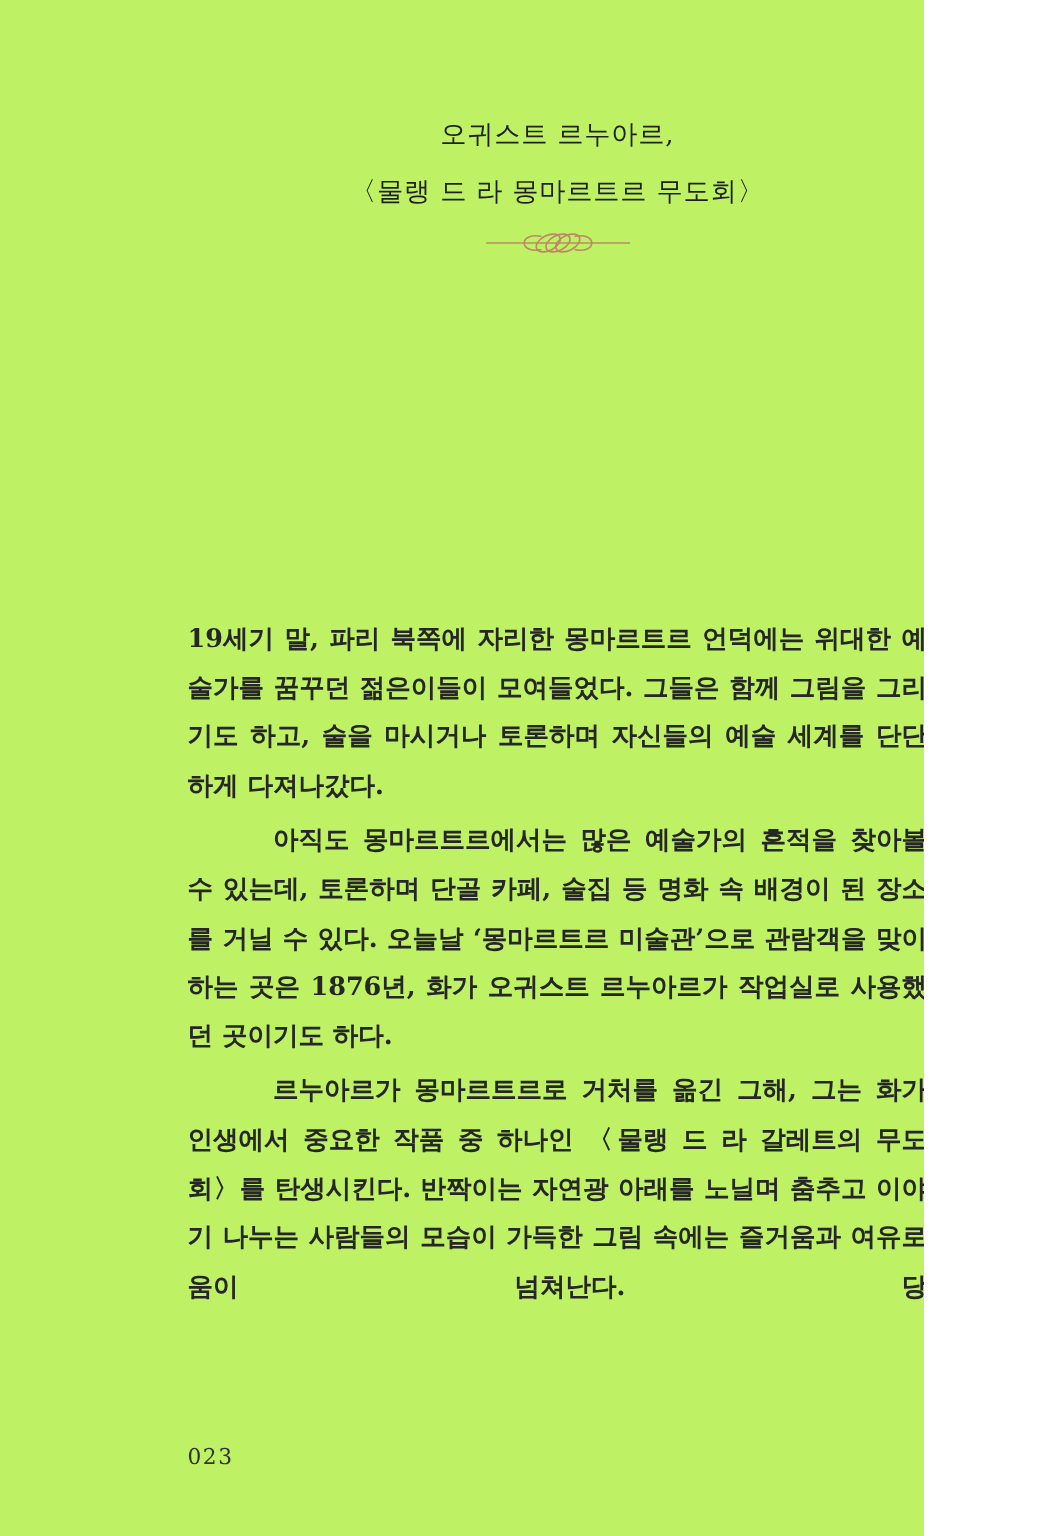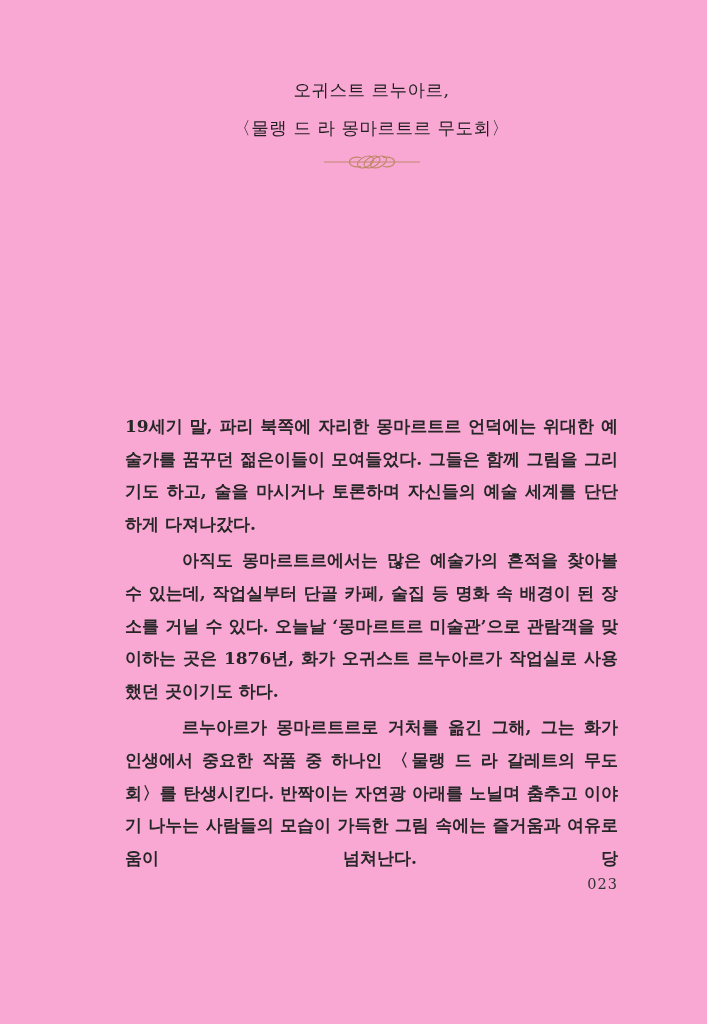--- a/index.html
+++ b/index.html
@@ -2,23 +2,23 @@
 <html><head>
 <meta charset="utf-8">
 <style>
   html, body {
     margin: 0;
     padding: 0;
     background: #ffffff;
   }
   .page {
     position: relative;
-    width: 707px;
+    width: 616px;
     height: 1024px;
-    background: #f9a8d4;
+    background: #bef264;
     overflow: hidden;
     font-family: "DejaVu Serif", "Liberation Serif", serif;
     color: #262626;
   }
   .title-block {
     position: absolute;
     top: 71px;
     left: 125px;
     width: 493px;
     text-align: center;
@@ -54,24 +54,24 @@
     color: #262626;
   }
   .body-block p.indent {
     text-indent: 57px;
   }
   .body-block p.continues {
     text-align-last: justify;
   }
   .page-number {
     position: absolute;
-    top: 876px;
+    top: 964px;
     left: 125px;
     width: 493px;
-    text-align: right;
+    text-align: left;
     font-size: 14.5px;
     letter-spacing: 1px;
     color: #333333;
   }
 </style>
 </head>
 <body>
 
 <div class="page">
 
@@ -85,19 +85,19 @@
         <ellipse cx="41.5" cy="10" rx="8.6" ry="5" transform="rotate(-27 41.5 10)"></ellipse>
         <ellipse cx="48" cy="10" rx="8.6" ry="5" transform="rotate(-27 48 10)"></ellipse>
         <ellipse cx="54.5" cy="10" rx="8.6" ry="5" transform="rotate(-27 54.5 10)"></ellipse>
         <path d="M59.5 14.5 C66 15.7 70.5 13.4 70.5 10 C70.5 6.6 66 4.3 59.5 5.5"></path>
       </svg>
     </div>
   </div>
 
   <div class="body-block">
     <p>19세기 말, 파리 북쪽에 자리한 몽마르트르 언덕에는 위대한 예술가를 꿈꾸던 젊은이들이 모여들었다. 그들은 함께 그림을 그리기도 하고, 술을 마시거나 토론하며 자신들의 예술 세계를 단단하게 다져나갔다.</p>
-    <p class="indent">아직도 몽마르트르에서는 많은 예술가의 흔적을 찾아볼 수 있는데, 작업실부터 단골 카페, 술집 등 명화 속 배경이 된 장소를 거닐 수 있다. 오늘날 ‘몽마르트르 미술관’으로 관람객을 맞이하는 곳은 1876년, 화가 오귀스트 르누아르가 작업실로 사용했던 곳이기도 하다.</p>
+    <p class="indent">아직도 몽마르트르에서는 많은 예술가의 흔적을 찾아볼 수 있는데, 토론하며 단골 카페, 술집 등 명화 속 배경이 된 장소를 거닐 수 있다. 오늘날 ‘몽마르트르 미술관’으로 관람객을 맞이하는 곳은 1876년, 화가 오귀스트 르누아르가 작업실로 사용했던 곳이기도 하다.</p>
     <p class="indent continues">르누아르가 몽마르트르로 거처를 옮긴 그해, 그는 화가 인생에서 중요한 작품 중 하나인 〈물랭 드 라 갈레트의 무도회〉를 탄생시킨다. 반짝이는 자연광 아래를 노닐며 춤추고 이야기 나누는 사람들의 모습이 가득한 그림 속에는 즐거움과 여유로움이 넘쳐난다. 당</p>
   </div>
 
   <div class="page-number">023</div>
 
 </div>
 
 </body></html>

